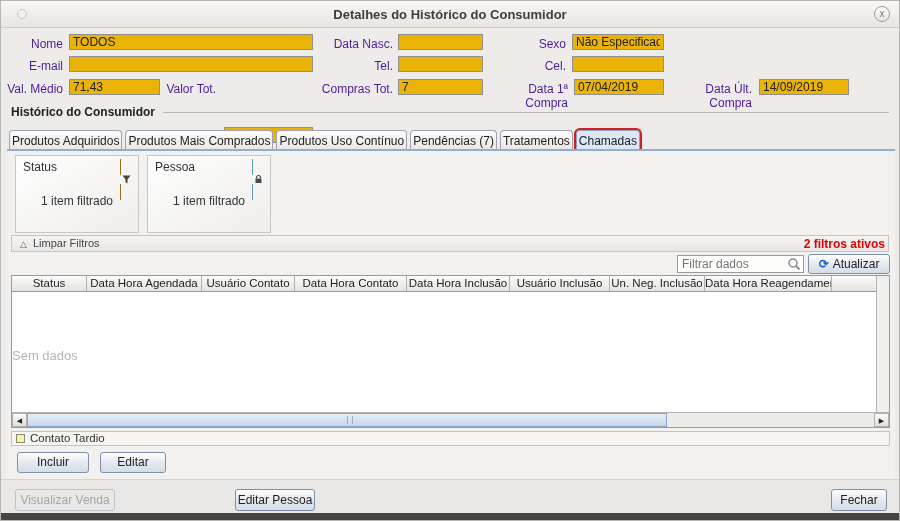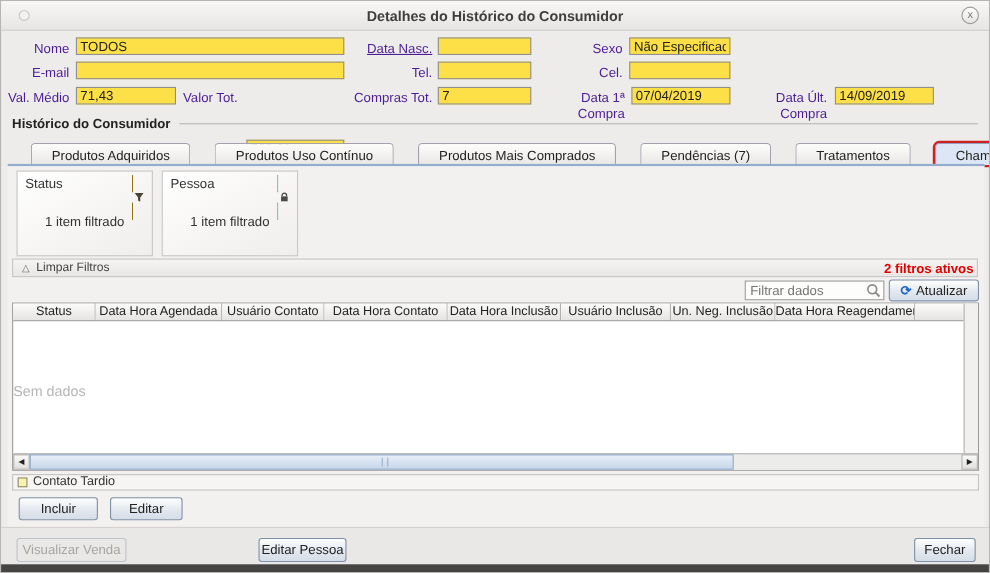--- a/index.html
+++ b/index.html
@@ -25,33 +25,33 @@
   }
   .close-btn{
     position:absolute; right:9px; top:5px; width:16px; height:16px;
     border-radius:50%; border:1px solid #9e9c9a;
     background:linear-gradient(#ffffff,#e6e4e2);
     color:#7b7977; font-size:10px; line-height:14px; text-align:center; cursor:pointer;
   }
   
   .lbl{ position:absolute; text-align:right; color:#4c1d95; }
   .fld{
-    position:absolute; height:16px; background:#fde047; border:1px solid #8f8f8f;
+    position:absolute; height:16px; background:#eab308; border:1px solid #8f8f8f;
     font-family:"Liberation Sans",sans-serif; font-size:12px; color:#222; padding:0 3px;
   }
   .fld.num{ text-align:left; }
   
   .section-title{ position:absolute; left:10px; top:104px; font-weight:bold; color:#222; }
   .section-line{ position:absolute; left:162px; right:10px; top:111px; height:1px; background:#b9b7b5; }
   
   .tabs{ position:absolute; left:8px; top:129px; height:20px; display:flex; gap:3px; }
   .tab{
     border:1px solid #a3a1b0; border-bottom:none; border-radius:4px 4px 0 0;
     background:linear-gradient(#fdfdfc,#e9e7e5);
-    padding:3px 18px 2px; font-size:12px; color:#222; white-space:nowrap; cursor:pointer;margin-left:19px;
+    padding:3px 2px 2px; font-size:12px; color:#222; white-space:nowrap; cursor:pointer;
   }
   .tab.active{ background:#dde6f4; border-color:#8fa3c0; }
   .tab.annotated{ outline:2px solid #ce2222; outline-offset:0px; }
   .tabpanel{
     position:absolute; left:6px; top:148px; width:888px; height:330px;
     border-top:2px solid #94accd; background:#f2f1ef;
   }
   
   .fcard{
     position:absolute; top:4px; width:124px; height:78px;
@@ -164,21 +164,21 @@
 <div class="window">
 
   <div class="titlebar">
     <span class="win-dot"></span>
     <div class="title">Detalhes do Histórico do Consumidor</div>
     <div class="close-btn">x</div>
   </div>
 
   <span class="lbl" style="left:0;top:36px;width:62px;">Nome</span>
   <input class="fld" style="left: 68px; top: 33px; width: 244px;" value="TODOS">
-  <span class="lbl" style="left:300px;top:36px;width:92px;text-decoration:underline;">Data Nasc.</span>
+  <span class="lbl" style="left:300px;top:36px;width:92px;">Data Nasc.</span>
   <input class="fld" style="left: 397px; top: 33px; width: 85px;" value="">
   <span class="lbl" style="left:500px;top:36px;width:65px;">Sexo</span>
   <input class="fld" style="left: 571px; top: 33px; width: 92px;" value="Não Especificado">
 
   <span class="lbl" style="left:0;top:58px;width:62px;">E-mail</span>
   <input class="fld" style="left: 68px; top: 55px; width: 244px;" value="">
   <span class="lbl" style="left:300px;top:58px;width:92px;">Tel.</span>
   <input class="fld" style="left: 397px; top: 55px; width: 85px;" value="">
   <span class="lbl" style="left:500px;top:58px;width:65px;">Cel.</span>
   <input class="fld" style="left: 571px; top: 55px; width: 92px;" value="">
@@ -192,22 +192,22 @@
   <span class="lbl" style="left:486px;top:81px;width:81px;">Data 1ª Compra</span>
   <input class="fld" style="left: 573px; top: 78px; width: 90px;" value="07/04/2019">
   <span class="lbl" style="left:660px;top:81px;width:91px;">Data Últ. Compra</span>
   <input class="fld" style="left: 758px; top: 78px; width: 90px;" value="14/09/2019">
 
   <div class="section-title">Histórico do Consumidor</div>
   <div class="section-line"></div>
 
   <div class="tabs">
     <div class="tab">Produtos Adquiridos</div>
+    <div class="tab">Produtos Mais Comprados</div>
     <div class="tab">Produtos Uso Contínuo</div>
-    <div class="tab">Produtos Mais Comprados</div>
     <div class="tab">Pendências (7)</div>
     <div class="tab">Tratamentos</div>
     <div class="tab active annotated">Chamadas</div>
   </div>
 
   <div class="tabpanel">
 
     <div class="fcard" style="left:8px;">
       <span class="fc-title">Status</span>
       <span class="fc-icon">

